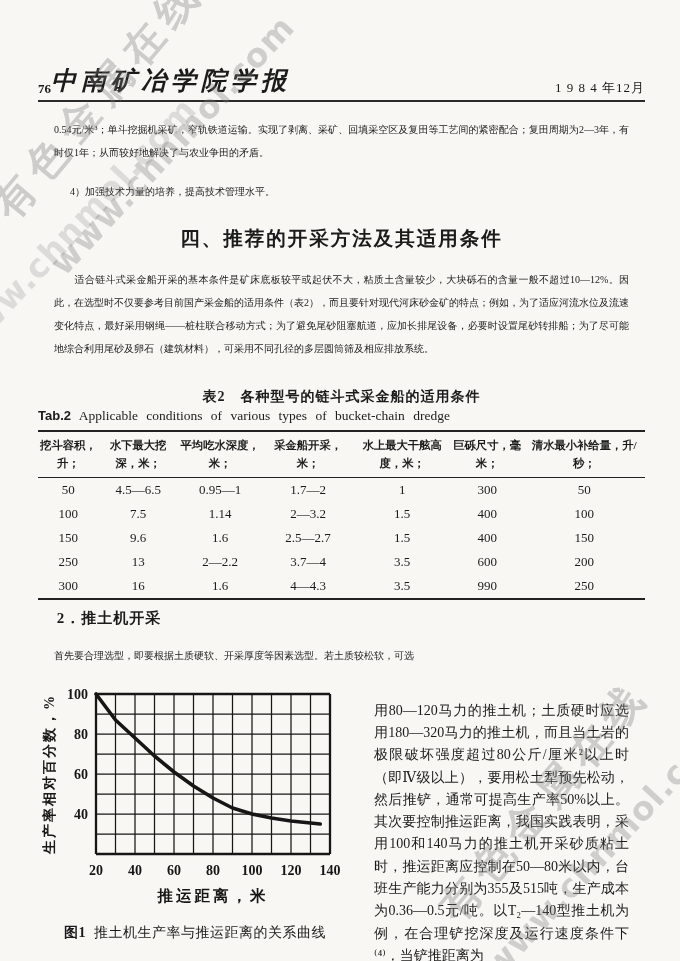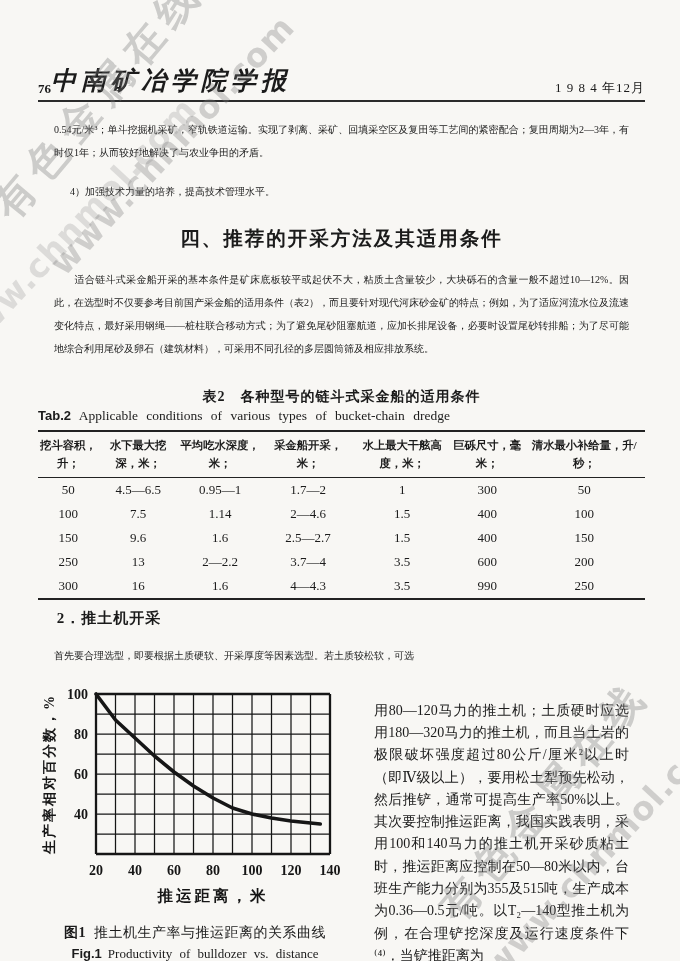--- a/index.html
+++ b/index.html
@@ -122,21 +122,21 @@
           <td>0.95—1</td>
           <td>1.7—2</td>
           <td>1</td>
           <td>300</td>
           <td>50</td>
         </tr>
         <tr>
           <td>100</td>
           <td>7.5</td>
           <td>1.14</td>
-          <td>2—4.6</td>
+          <td>2—3.2</td>
           <td>1.5</td>
           <td>400</td>
           <td>100</td>
         </tr>
         <tr>
           <td>150</td>
           <td>9.6</td>
           <td>1.6</td>
           <td>2.5—2.7</td>
           <td>1.5</td>
@@ -203,22 +203,19 @@
           <text x="50" y="135" text-anchor="end" font-size="14" font-weight="600" fill="#161616">40</text>
           <text x="50" y="95" text-anchor="end" font-size="14" font-weight="600" fill="#161616">60</text>
           <text x="50" y="55" text-anchor="end" font-size="14" font-weight="600" fill="#161616">80</text>
           <text x="50" y="15" text-anchor="end" font-size="14" font-weight="600" fill="#161616">100</text>
           <text x="175" y="217" text-anchor="middle" font-size="15.5" font-weight="700" letter-spacing="3" fill="#161616">推运距离，米</text>
           <text transform="translate(16 90) rotate(-90)" text-anchor="middle" font-size="14" font-weight="700" letter-spacing="2" fill="#161616">生产率相对百分数，%</text>
         </svg>
       <div class="fig-cap-cn">
         <span class="cap-label">图1</span><span>推土机生产率与推运距离的关系曲线</span>
       </div>
-      <div class="fig-cap-en">
-        <span class="cap-label">Fig.1</span><span>Productivity of bulldozer vs. distance</span>
-      </div>
     </div>
     <div class="right-col">
       <p>用80—120马力的推土机；土质硬时应选用180—320马力的推土机，而且当土岩的极限破坏强度超过80公斤/厘米²以上时（即Ⅳ级以上），要用松土犁预先松动，然后推铲，通常可提高生产率50%以上。其次要控制推运距离，我国实践表明，采用100和140马力的推土机开采砂质粘土时，推运距离应控制在50—80米以内，台班生产能力分别为355及515吨，生产成本为0.36—0.5元/吨。以T₂—140型推土机为例，在合理铲挖深度及运行速度条件下⁽⁴⁾，当铲推距离为</p>
     </div>
   </div>
 
 </div>
 
 </body></html>

